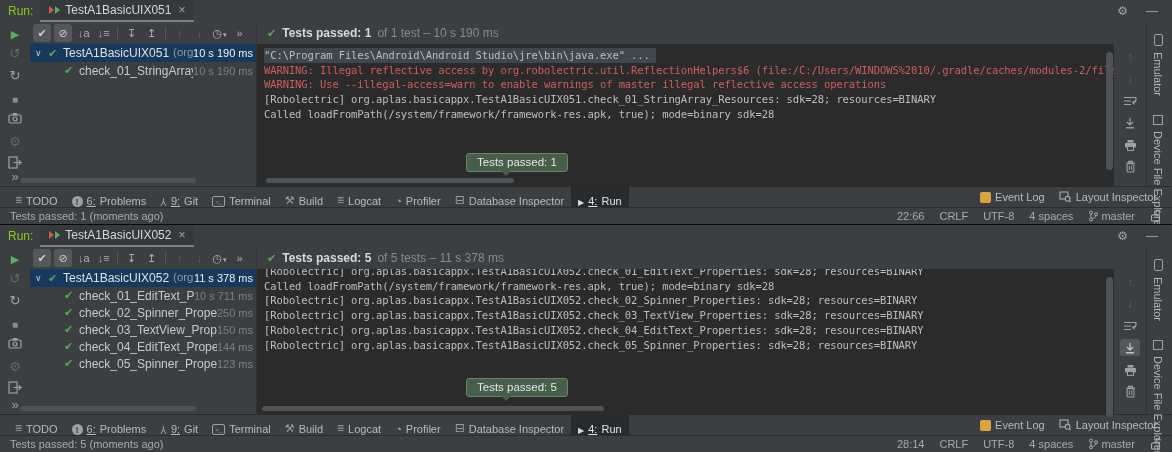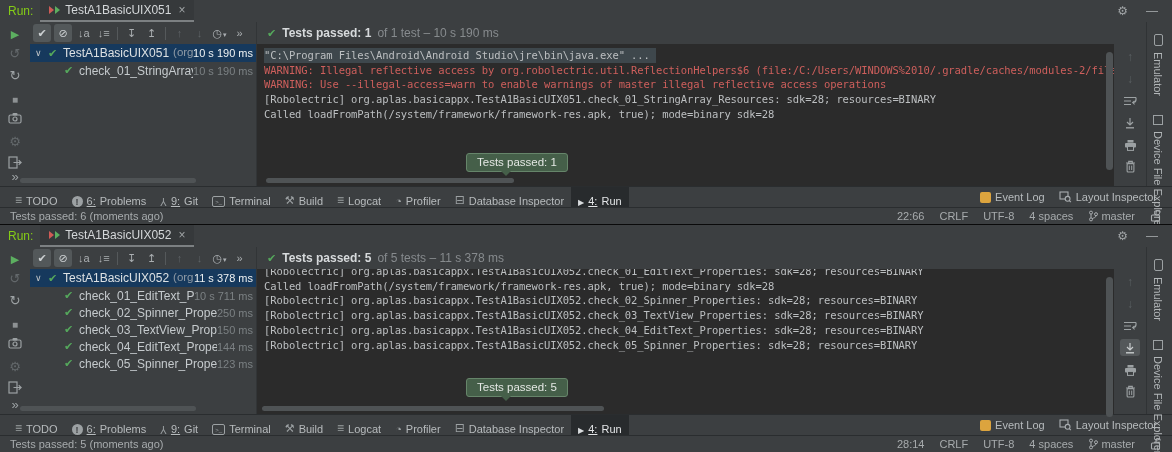--- a/index.html
+++ b/index.html
@@ -346,21 +346,21 @@
               <circle cx="8.6" cy="7.8" r="2.4" fill="#3c3f41" stroke="#a9adb0" stroke-width="1.1"></circle>
               <path d="M10.3 9.6l1.6 1.6" stroke="#a9adb0" stroke-width="1.1"></path>
             </svg>
           </span>
         <span>Layout Inspector</span>
       </div>
     </div>
   </div>
 
   <div class="statusbar">
-    <span>Tests passed: 6 (moments ago)</span>
+    <span>Tests passed: 1 (moments ago)</span>
     <div class="st-right">
       <span>22:66</span>
       <span>CRLF</span>
       <span>UTF-8</span>
       <span>4 spaces</span>
       <span class="branch">
         <span>
             <svg width="10" height="12">
               <circle cx="3" cy="2.6" r="1.5" fill="none" stroke="#a9adb0" stroke-width="1"></circle>
               <circle cx="3" cy="9.4" r="1.5" fill="none" stroke="#a9adb0" stroke-width="1"></circle>

